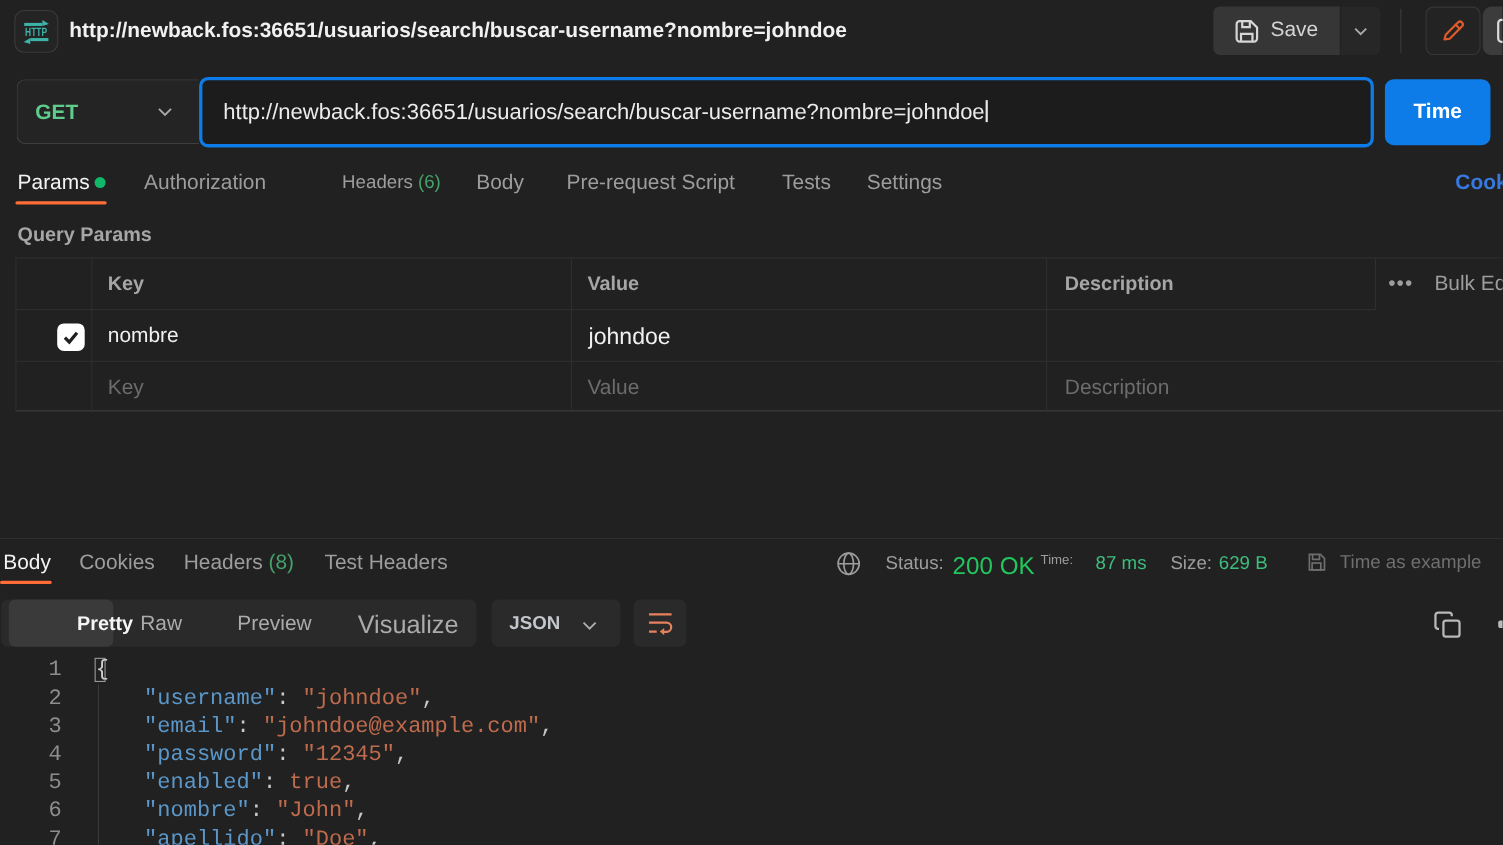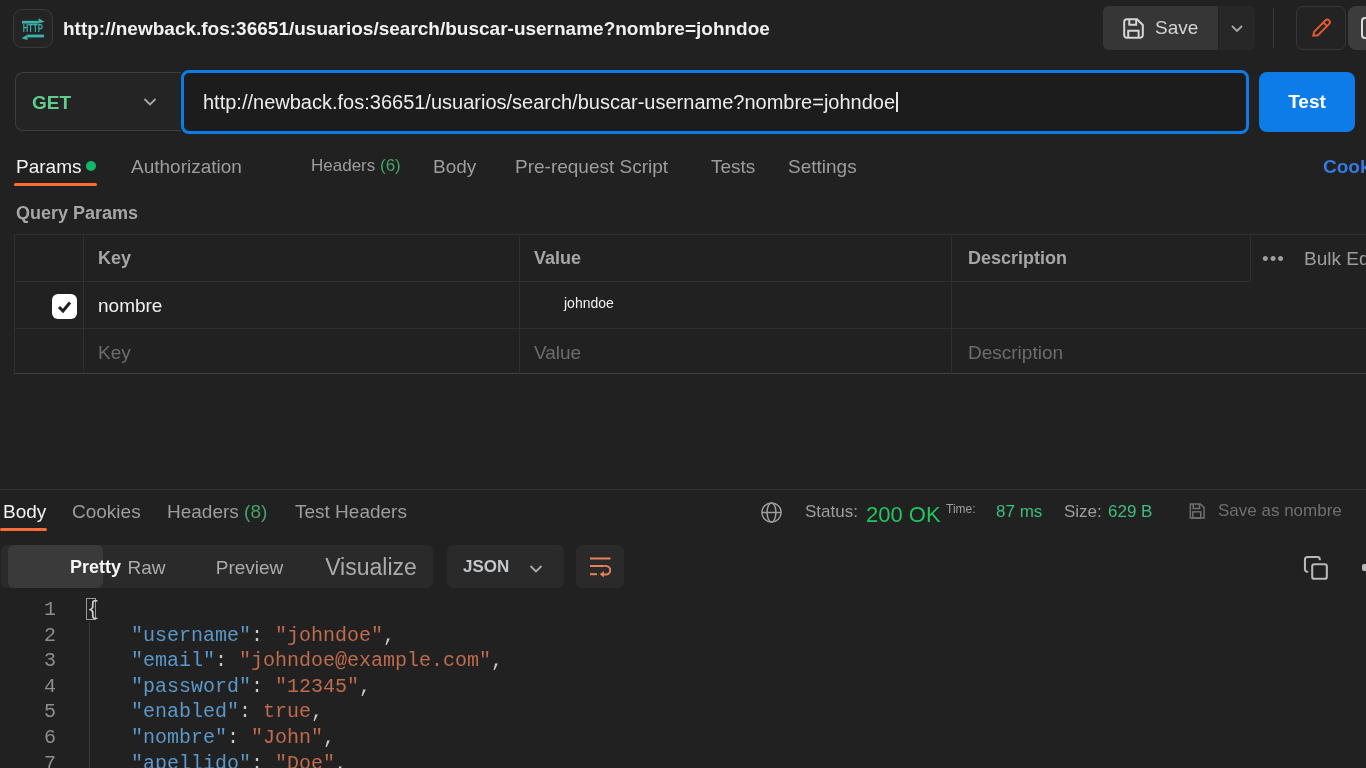--- a/index.html
+++ b/index.html
@@ -45,21 +45,21 @@
 <div class="abs" style="left:1361px; top:17px; width:12px; height:22px; border:2.5px solid #dcdcdc; border-radius:4px;"></div>
 
 <div class="abs" style="left:15px; top:72px; width:166px; height:59px; background:#242424; border:1px solid #3e3e3e; border-radius:8px 0 0 8px; border-right:none;"></div>
 <div class="abs" style="left:32px; top:92px; font-size:19px; font-weight:bold; color:#5ecd8c;">GET</div>
 <svg class="abs" style="left:141px; top:95px;" width="18" height="14" viewBox="0 0 18 14" fill="none" stroke="#a8a8a8" stroke-width="1.8">
     <path d="M3.5 4 L9 9.5 L14.5 4"></path>
   </svg>
 <div class="abs" style="left:181px; top:70px; width:1068px; height:64px; background:#1c1c1c; border:3px solid #0d7ce8; border-radius:8px;"></div>
 <div class="abs" style="left:203px; top:91px; font-size:20px; color:#ececec;">http://newback.fos:36651/usuarios/search/buscar-username?nombre=johndoe<span style="display:inline-block;width:2px;height:20px;background:#e8e8e8;vertical-align:-3px;margin-left:1px;"></span></div>
 <div class="abs" style="left:1259px; top:72px; width:96px; height:60px; background:#0d7ce8; border-radius:8px;"></div>
-<div class="abs" style="left:1259px; top:72px; width:96px; height:60px; line-height:60px; text-align:center; font-size:19px; font-weight:bold; color:#fff;">Test</div>
+<div class="abs" style="left:1259px; top:72px; width:96px; height:60px; line-height:60px; text-align:center; font-size:19px; font-weight:bold; color:#fff;">Time</div>
 
 <div class="abs" style="left:16px; top:156px; font-size:19px; color:#f3f3f3;">Params</div>
 <div class="abs" style="left:86px; top:161px; width:10px; height:10px; border-radius:50%; background:#12b86a;"></div>
 <div class="abs" style="left:14px; top:183px; width:83px; height:3px; background:#ff6c37; border-radius:2px;"></div>
 <div class="abs" style="left:131px; top:156px; font-size:19px; color:#9d9d9d;">Authorization</div>
 <div class="abs" style="left:299px; top:156px; font-size:17px; color:#9d9d9d;margin-left:12px;">Headers <span style="color:#44a269;">(6)</span></div>
 <div class="abs" style="left:433px; top:156px; font-size:19px; color:#9d9d9d;">Body</div>
 <div class="abs" style="left:515px; top:156px; font-size:19px; color:#9d9d9d;">Pre-request Script</div>
 <div class="abs" style="left:711px; top:156px; font-size:19px; color:#9d9d9d;">Tests</div>
 <div class="abs" style="left:788px; top:156px; font-size:19px; color:#9d9d9d;">Settings</div>
@@ -78,21 +78,21 @@
   <div class="abs" style="left:519px; top:13px; font-size:18px; font-weight:bold; color:#a6a6a6;">Value</div>
   <div class="abs" style="left:953px; top:13px; font-size:18px; font-weight:bold; color:#a6a6a6;">Description</div>
   <div class="abs" style="left:1247px; top:13px; font-size:19px; color:#9d9d9d; letter-spacing:1px;">•••</div>
   <div class="abs" style="left:1289px; top:13px; font-size:19px; color:#9d9d9d; white-space:nowrap;">Bulk Edit</div>
 
   <div class="abs" style="left:37px; top:59px; width:25px; height:25px; background:#fff; border-radius:6px;"></div>
   <svg class="abs" style="left:40px; top:62px;" width="19" height="19" viewBox="0 0 19 19" fill="none" stroke="#212121" stroke-width="3">
       <path d="M4 10 L8 14 L15 5.5"></path>
     </svg>
   <div class="abs" style="left:83px; top:60px; font-size:19px; color:#f0f0f0;">nombre</div>
-  <div class="abs" style="left:549px; top:60px; font-size:14px; color:#f0f0f0;">johndoe</div>
+  <div class="abs" style="left:520px; top:60px; font-size:21px; color:#f0f0f0;">johndoe</div>
 
   <div class="abs" style="left:83px; top:107px; font-size:19px; color:#6c6c6c;">Key</div>
   <div class="abs" style="left:519px; top:107px; font-size:19px; color:#6c6c6c;">Value</div>
   <div class="abs" style="left:953px; top:107px; font-size:19px; color:#6c6c6c;">Description</div>
 </div>
 
 <div class="abs" style="left:0; top:489px; width:1366px; height:1px; background:#2f2f2f;"></div>
 <div class="abs" style="left:3px; top:501px; font-size:19px; color:#f3f3f3;">Body</div>
 <div class="abs" style="left:0; top:528px; width:47px; height:3px; background:#ff6c37; border-radius:2px;"></div>
 <div class="abs" style="left:72px; top:501px; font-size:19px; color:#9d9d9d;">Cookies</div>
@@ -108,21 +108,21 @@
 <div class="abs" style="left:866px; top:502px; font-size:22px; color:#22c55e;">200 OK</div>
 <div class="abs" style="left:946px; top:502px; font-size:12px; color:#9d9d9d;">Time:</div>
 <div class="abs" style="left:996px; top:502px; font-size:17px; color:#3ebd7d;">87 ms</div>
 <div class="abs" style="left:1064px; top:502px; font-size:17px; color:#9d9d9d;">Size:</div>
 <div class="abs" style="left:1108px; top:502px; font-size:17px; color:#3ebd7d;">629 B</div>
 <svg class="abs" style="left:1187px; top:501px;" width="20" height="20" viewBox="0 0 24 24" fill="none" stroke="#6f6f6f" stroke-width="1.8">
   <path d="M4 3.5 h12 l4.5 4.5 v12.5 h-16.5 z"></path>
   <path d="M7.5 3.5 v5.5 h7.5 v-5.5"></path>
   <rect x="7" y="13" width="9.5" height="7.5"></rect>
 </svg>
-<div class="abs" style="left:1218px; top:501px; font-size:17px; color:#6f6f6f;">Save as nombre</div>
+<div class="abs" style="left:1218px; top:501px; font-size:17px; color:#6f6f6f;">Time as example</div>
 
 <div class="abs" style="left:1px; top:545px; width:432px; height:43px; background:#2a2a2a; border-radius:6px;"></div>
 <div class="abs" style="left:8px; top:545px; width:95px; height:43px; background:#3a3a3a; border-radius:6px;"></div>
 <div class="abs" style="left:8px; top:546px; width:95px; height:43px; line-height:43px; text-align:center; font-size:18px; font-weight:bold; color:#f5f5f5;margin-left:40px;">Pretty</div>
 <div class="abs" style="left:103px; top:546px; width:87px; height:43px; line-height:43px; text-align:center; font-size:19px; color:#ababab;">Raw</div>
 <div class="abs" style="left:190px; top:546px; width:119px; height:43px; line-height:43px; text-align:center; font-size:19px; color:#ababab;">Preview</div>
 <div class="abs" style="left:309px; top:546px; width:124px; height:43px; line-height:43px; text-align:center; font-size:23px; color:#ababab;">Visualize</div>
 <div class="abs" style="left:447px; top:545px; width:117px; height:43px; background:#2a2a2a; border-radius:6px;"></div>
 <div class="abs" style="left:463px; top:557px; font-size:17px; font-weight:bold; color:#c3c7cc;">JSON</div>
 <svg class="abs" style="left:527px; top:562px;" width="18" height="14" viewBox="0 0 18 14" fill="none" stroke="#ababab" stroke-width="1.8">

